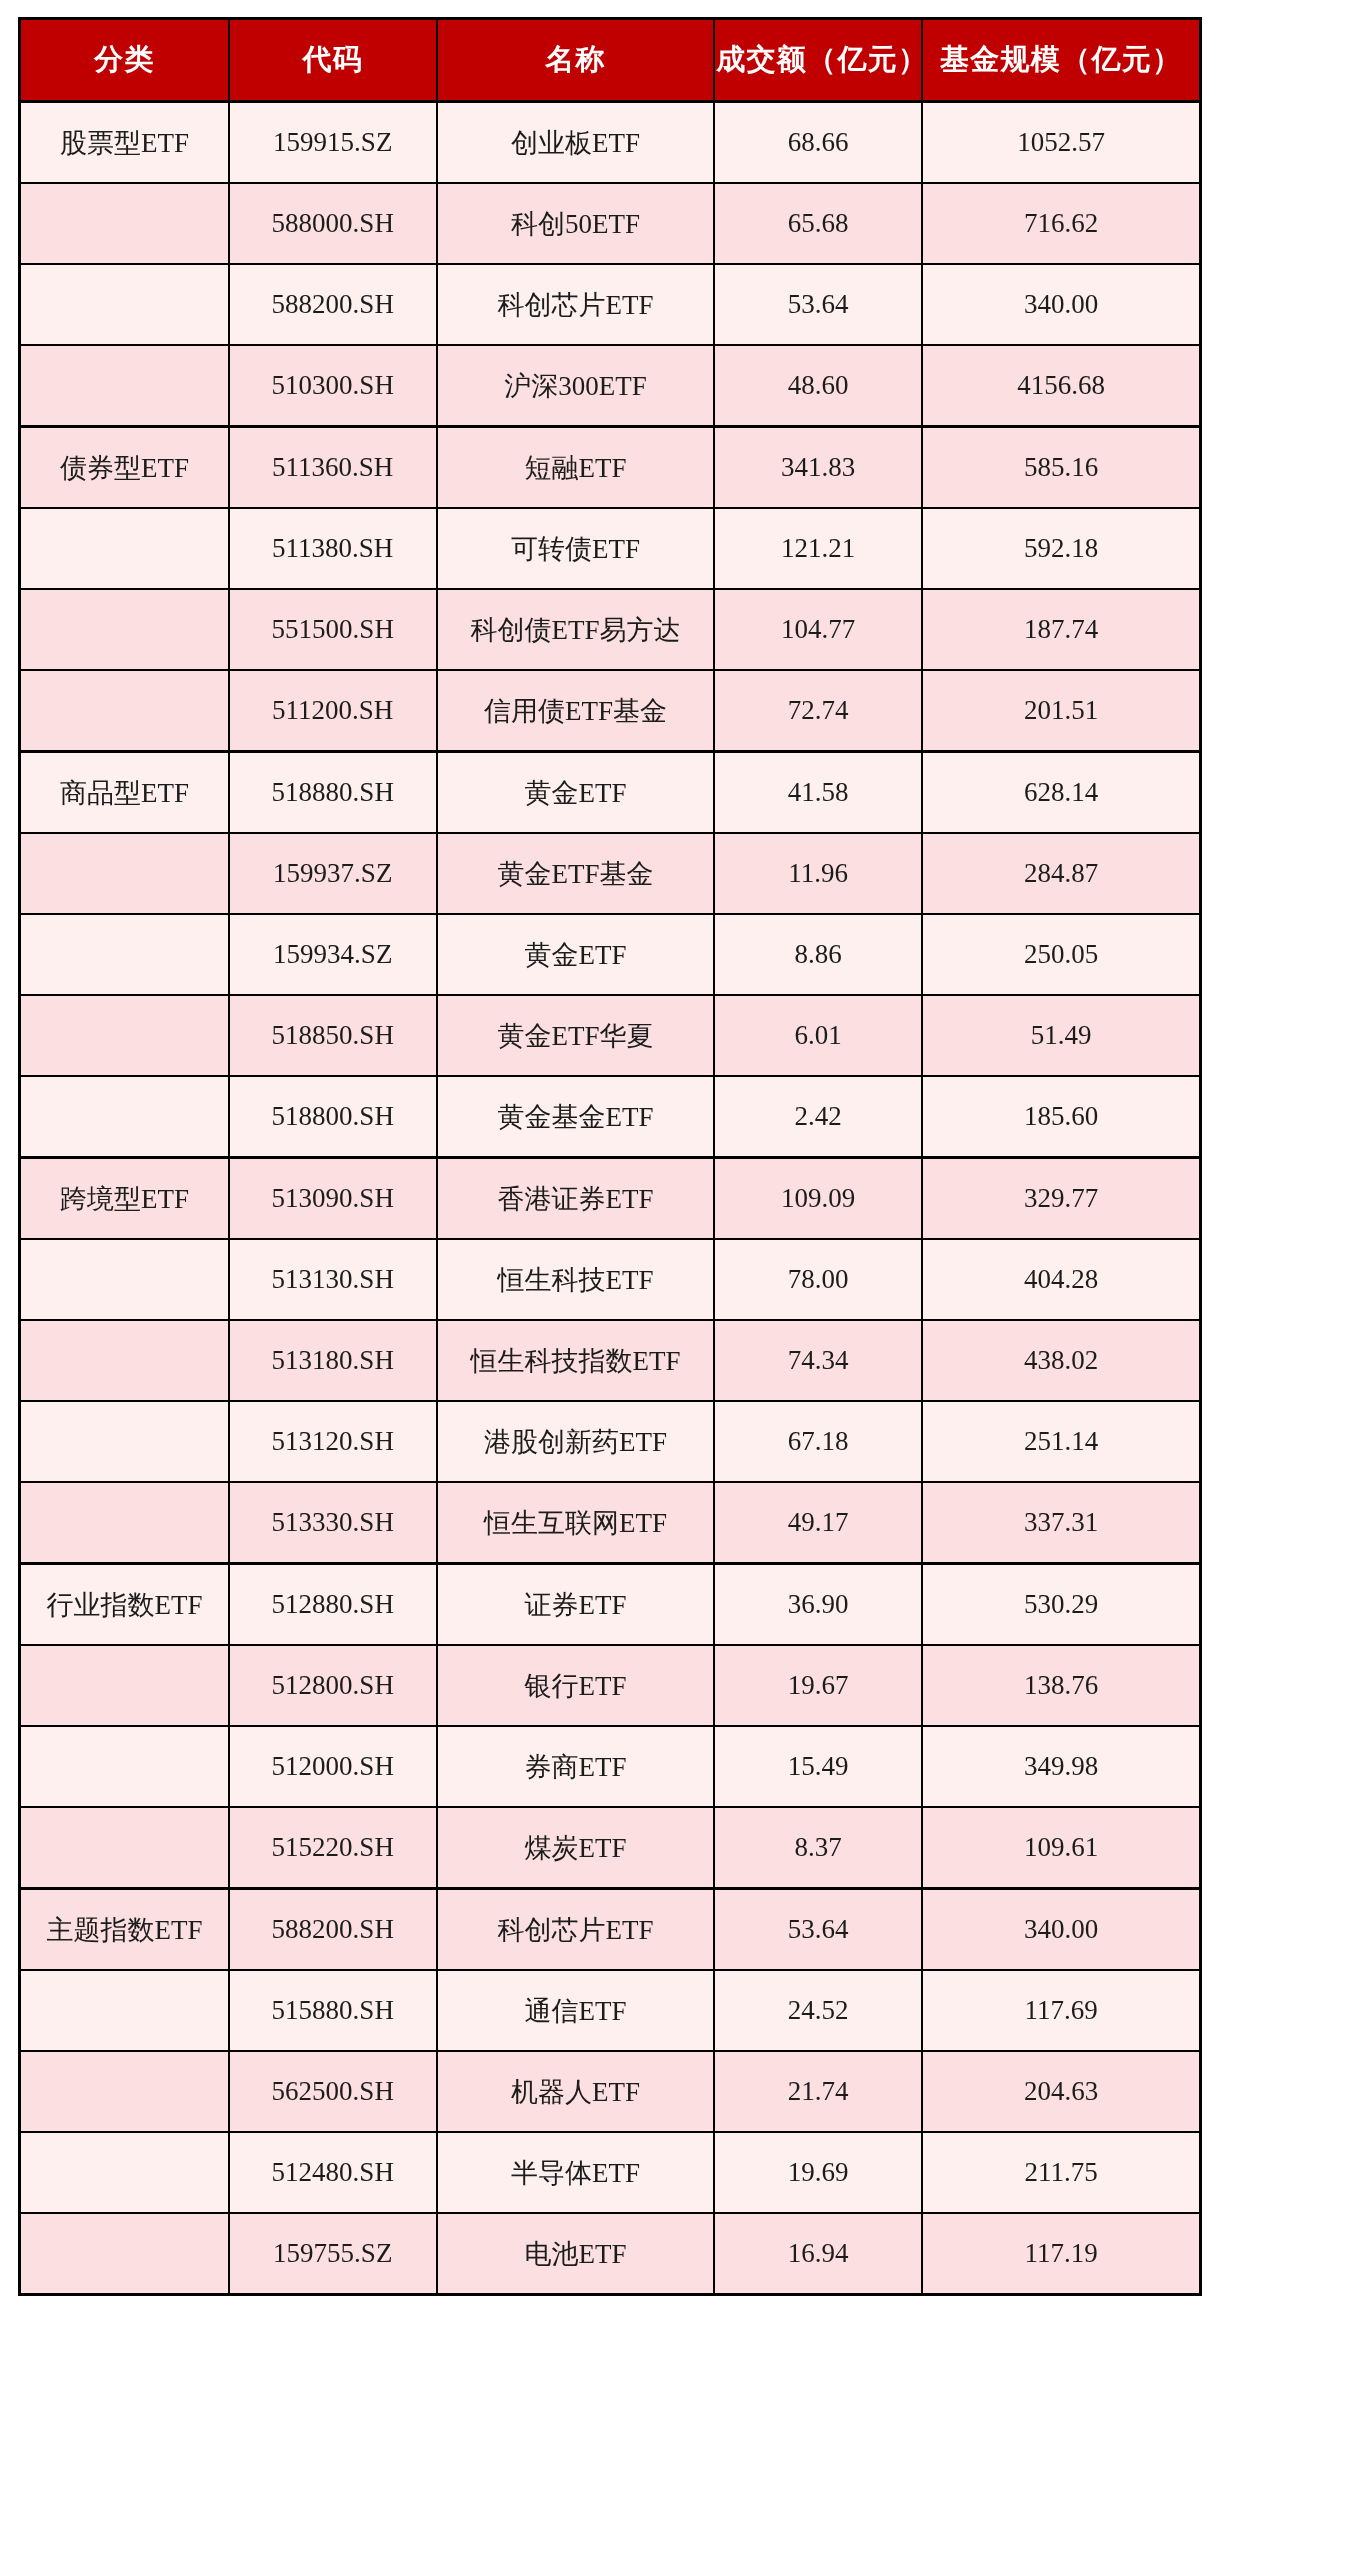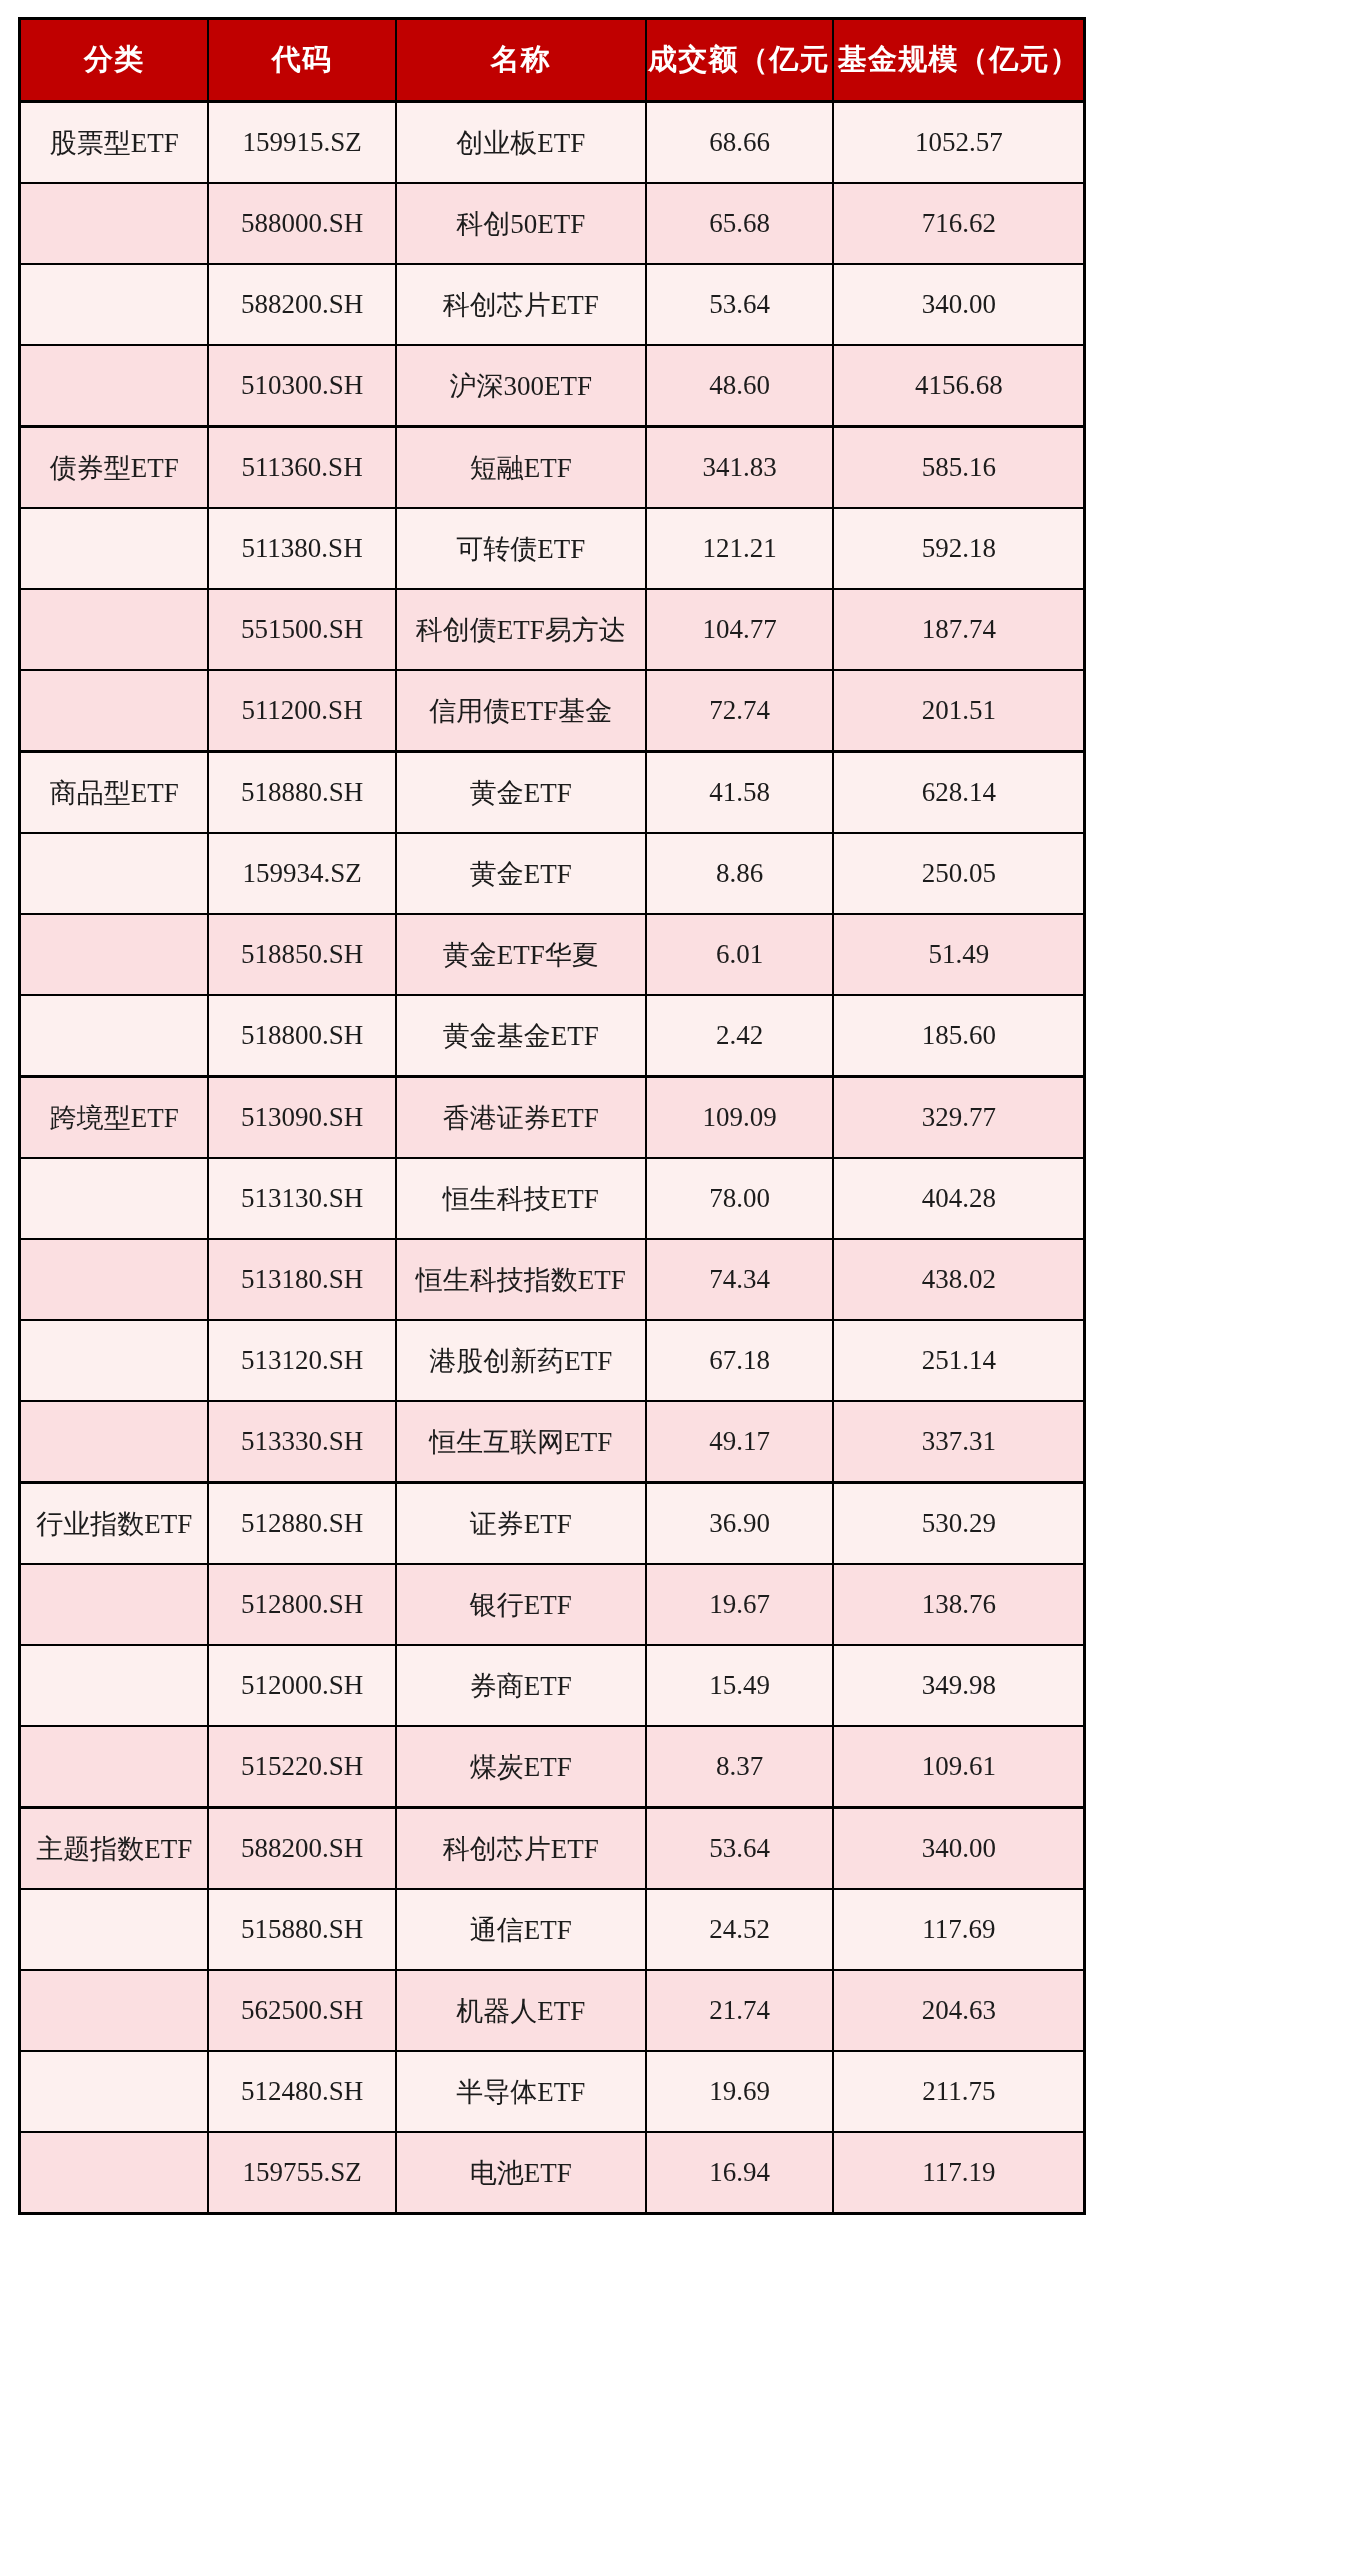--- a/index.html
+++ b/index.html
@@ -14,21 +14,21 @@
   }
   .page {
     width: 1359px;
     height: 2576px;
     background: #ffffff;
     box-sizing: border-box;
     padding: 17px 0 0 18.3px;
   }
   table.etf-table {
     border-collapse: collapse;
-    width: 1068px;
+    width: 1184px;
     table-layout: fixed;
     border: 3.9px solid #000000;
   }
   col.c-cat   { width: 17.7%; }
   col.c-code  { width: 17.6%; }
   col.c-name  { width: 23.5%; }
   col.c-turn  { width: 17.6%; }
   col.c-scale { width: 23.6%; }
   th, td {
     border: 2.6px solid #000000;
@@ -132,20 +132,27 @@
           <td>72.74</td>
           <td>201.51</td>
         </tr>
         <tr class="row-light section-start">
           <td>商品型ETF</td>
           <td>518880.SH</td>
           <td>黄金ETF</td>
           <td>41.58</td>
           <td>628.14</td>
         </tr>
+        <tr class="row-dark">
+          <td></td>
+          <td>159937.SZ</td>
+          <td>黄金ETF基金</td>
+          <td>11.96</td>
+          <td>284.87</td>
+        </tr>
         <tr class="row-light">
           <td></td>
           <td>159934.SZ</td>
           <td>黄金ETF</td>
           <td>8.86</td>
           <td>250.05</td>
         </tr>
         <tr class="row-dark">
           <td></td>
           <td>518850.SH</td>

